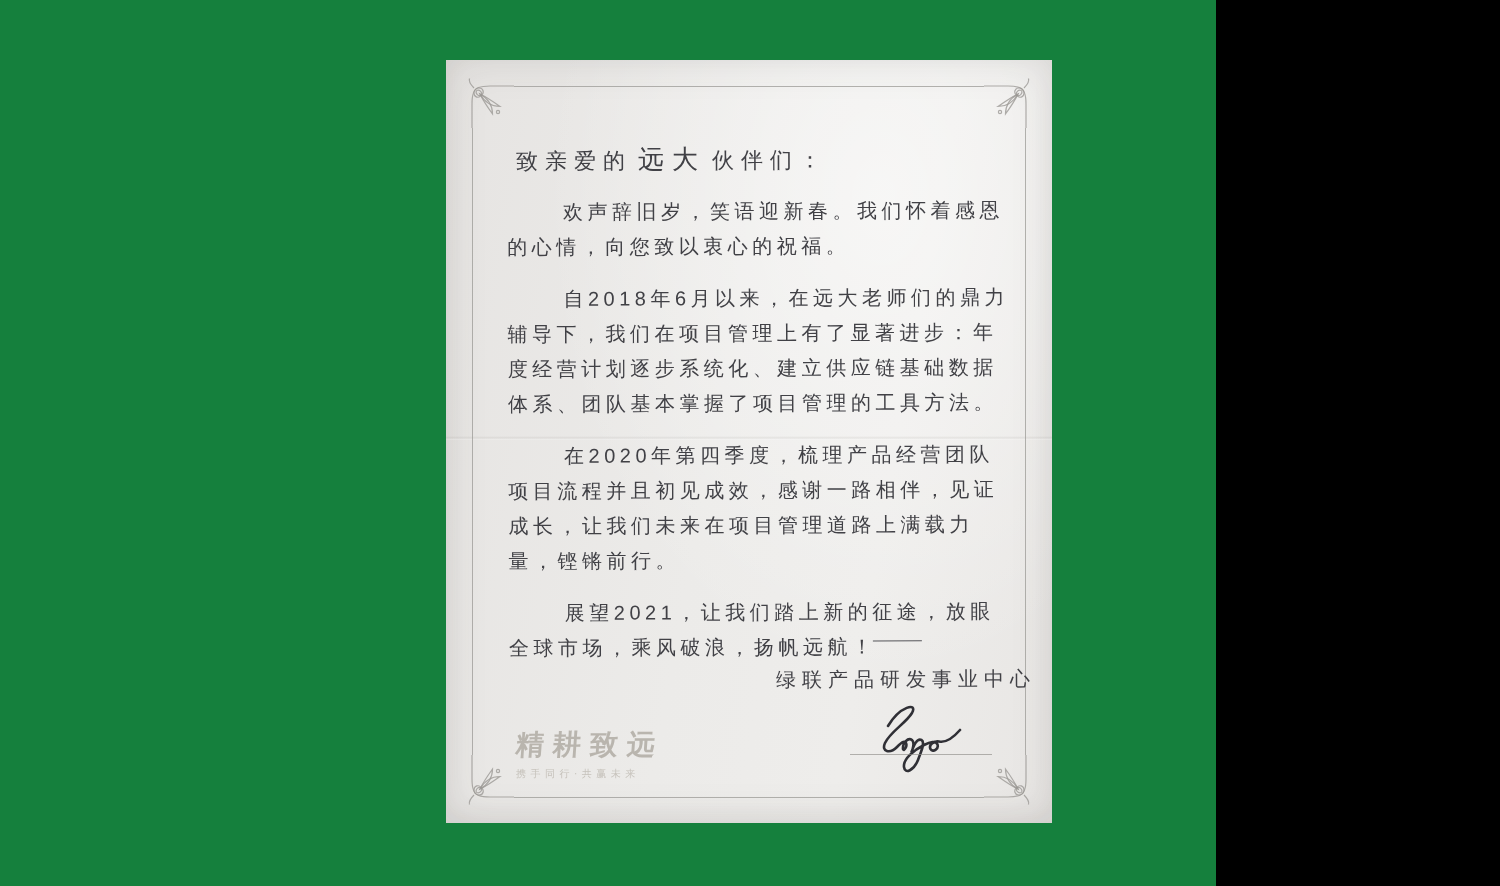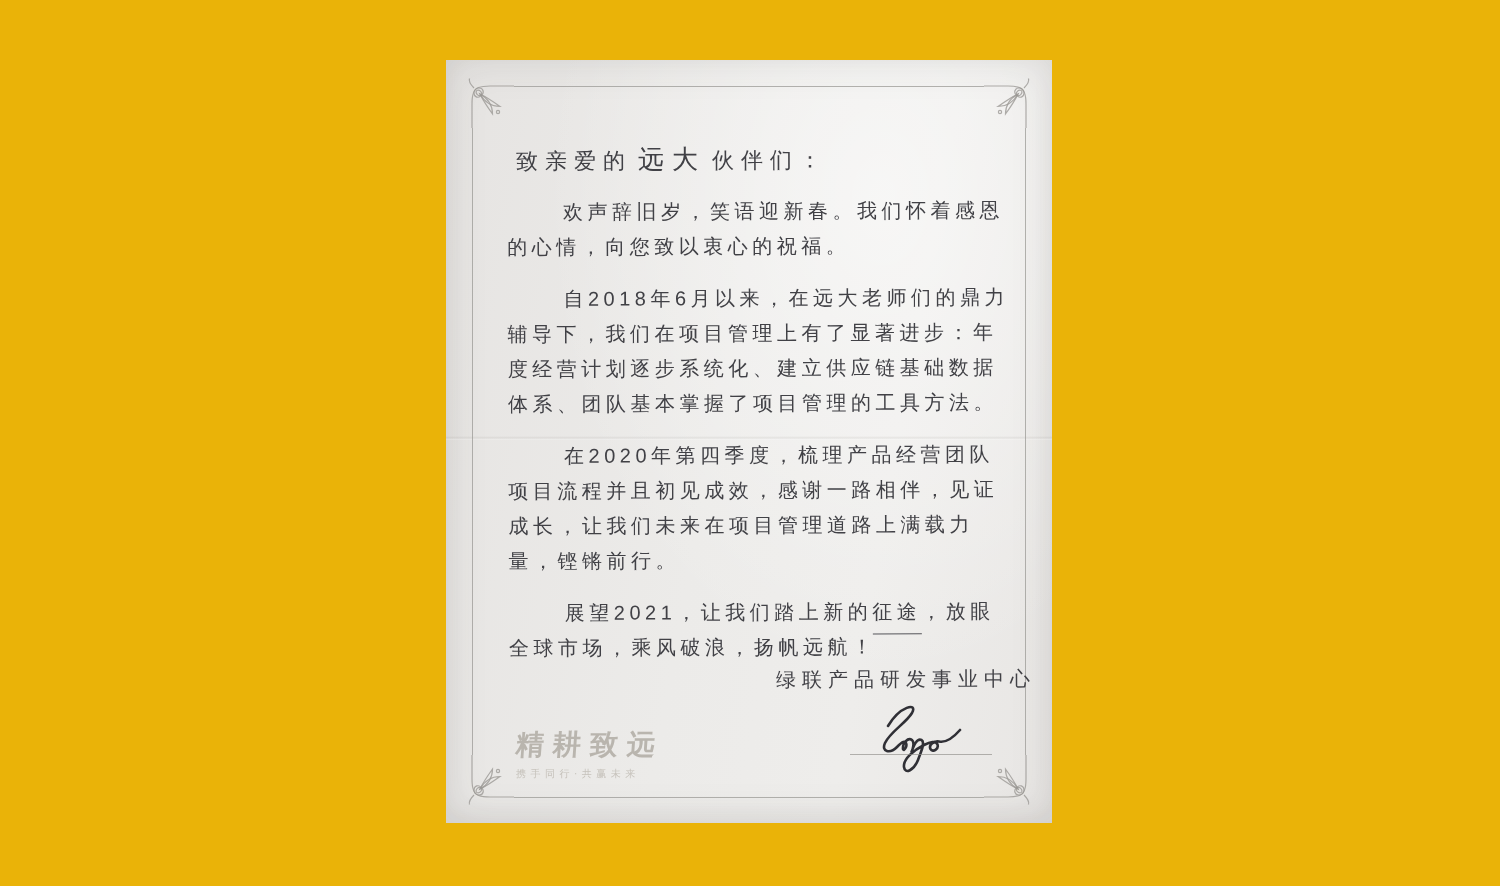--- a/index.html
+++ b/index.html
@@ -1,16 +1,16 @@
 <!DOCTYPE html>
 <html><head>
 <meta charset="utf-8">
 <style>
   html,body{margin:0;padding:0;background:#000;}
-  .stage{position:relative;width:1500px;height:886px;background:#eab308;overflow:hidden;
+  .stage{position:relative;width:1216px;height:886px;background:#15803d;overflow:hidden;
          font-family:"Liberation Sans",sans-serif;}
   
   .paper{position:absolute;left:446px;top:60px;width:606px;height:763px;
          background:
            radial-gradient(ellipse at 72% 18%, rgba(255,255,255,.55), rgba(255,255,255,0) 55%),
            linear-gradient(100deg, #e6e4e2 0%, #ecebe9 45%, #eeedeb 70%, #e8e6e4 100%);
          box-shadow: inset 0 0 46px rgba(60,55,50,.10), inset 0 -8px 22px rgba(60,55,50,.06);}
   .crease{position:absolute;left:0;top:376px;width:100%;height:4px;
           background:linear-gradient(to bottom, rgba(120,115,110,0) 0%, rgba(120,115,110,.12) 50%, rgba(255,255,255,.25) 80%, rgba(120,115,110,0) 100%);}
   
@@ -25,21 +25,21 @@
   .fx-bl{left:12px;top:695px;transform:scaleY(-1);}
   .fx-br{left:538px;top:695px;transform:scale(-1,-1);}
   .flourish path, .flourish circle{stroke:#9b9995;fill:none;stroke-width:1.2;opacity:.8;}
   
   .hand{color:#414146;transform:rotate(-.25deg);}
   .salutation{position:absolute;left:70px;top:82px;font-size:22px;letter-spacing:7px;white-space:nowrap;}
   .salutation .emph{font-size:26px;letter-spacing:8px;padding:0 6px;}
   .body-text{position:absolute;left:62px;top:134px;width:502px;font-size:20px;
              line-height:35px;letter-spacing:4.5px;text-align:left;}
   .body-text p{margin:0 0 17px 0;text-indent:56px;}
-  .uline{border-bottom:1px solid #55555a;padding-bottom:11px;}
+  .uline{border-bottom:1px solid #55555a;padding-bottom:18px;}
   .signoff{position:absolute;left:330px;top:606px;font-size:20px;letter-spacing:6px;white-space:nowrap;}
   .sig-line{position:absolute;left:404px;top:694px;width:142px;height:1px;background:#8f8d89;opacity:.65;}
   .signature{position:absolute;left:408px;top:636px;width:130px;height:82px;}
   .signature path{stroke:#303036;fill:none;stroke-width:2.6;stroke-linecap:round;stroke-linejoin:round;}
   
   .wm{position:absolute;left:70px;top:666px;}
   .wm-title{font-family:"DejaVu Serif",serif;font-weight:bold;font-size:28px;
             letter-spacing:9px;color:#b9b5ae;transform:skewX(-4deg);}
   .wm-sub{margin-top:3px;font-size:10px;letter-spacing:4.5px;color:#c6c2bb;}
 </style>

